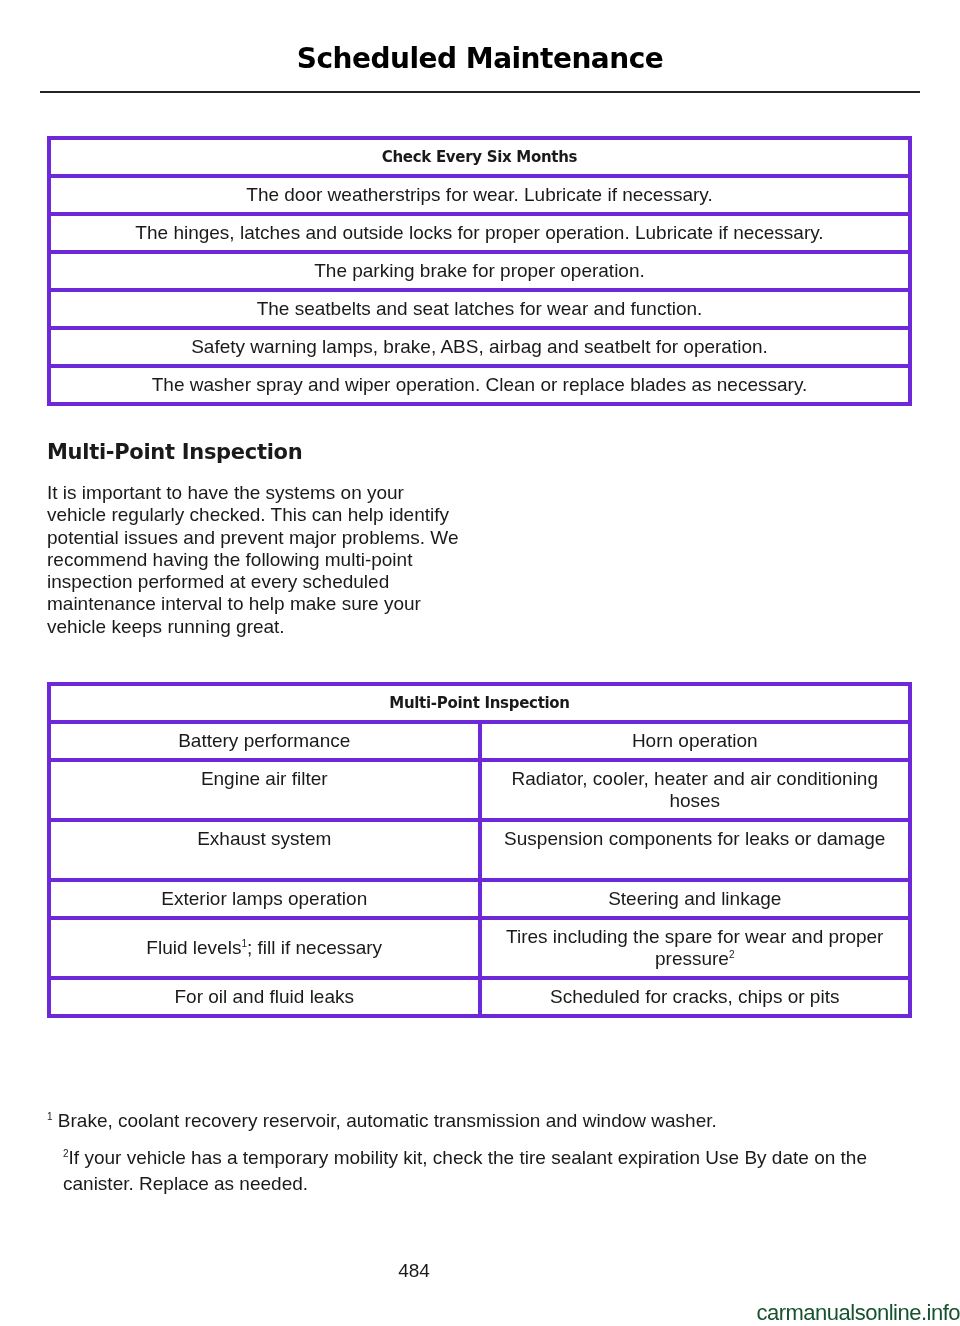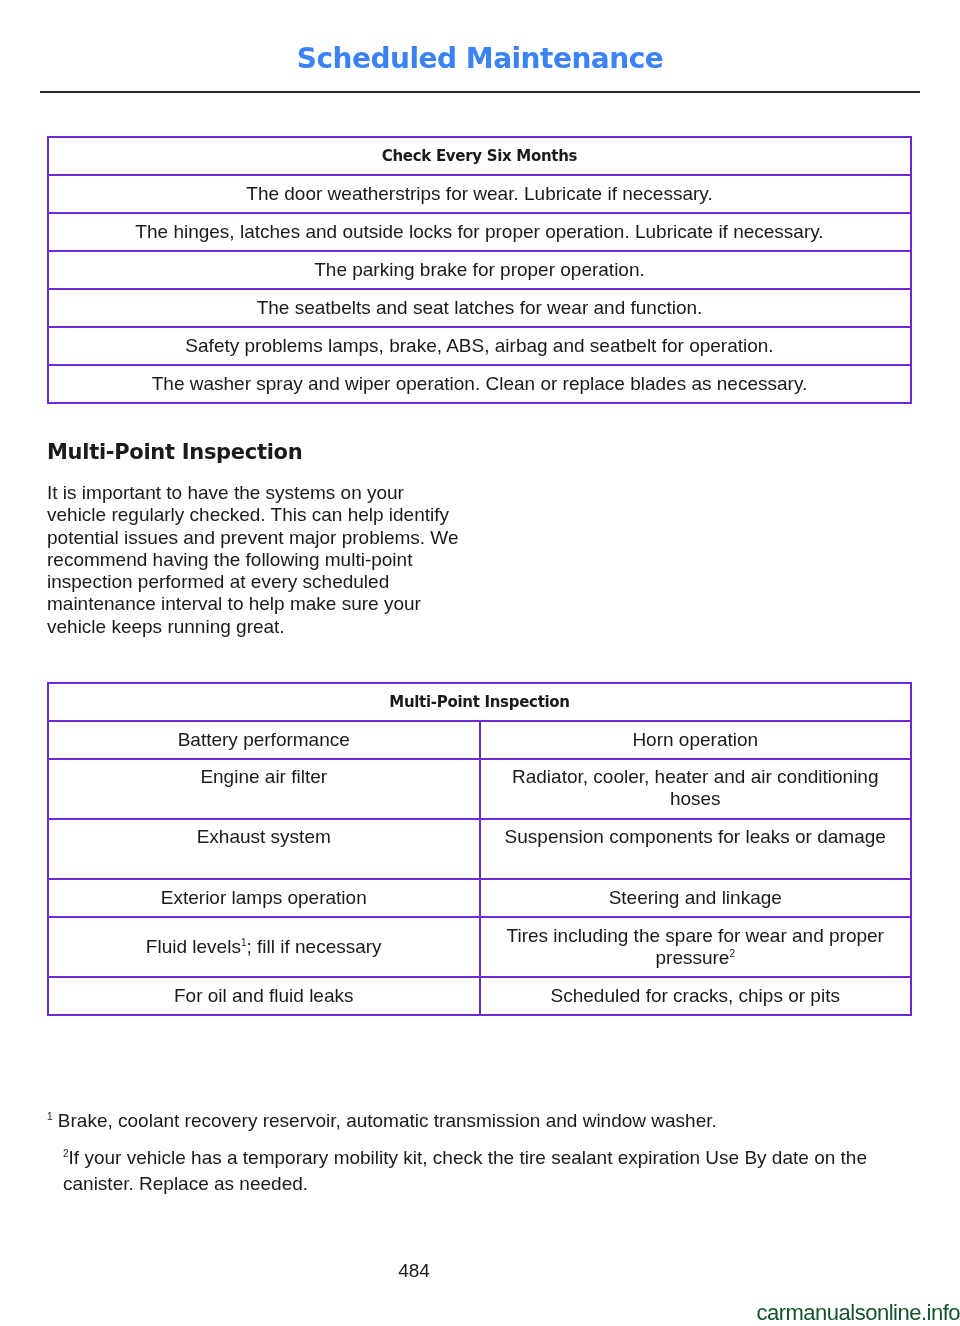--- a/index.html
+++ b/index.html
@@ -1,24 +1,24 @@
 <!DOCTYPE html>
 <html><head>
 <meta charset="utf-8">
 <style>
   html, body { margin: 0; padding: 0; background: #ffffff; }
   body { width: 960px; height: 1326px; position: relative; overflow: hidden;
          font-family: "Liberation Sans", "DejaVu Sans", sans-serif; color: #1a1a1a; }
   .page-title { position: absolute; top: 42px; left: 0; width: 960px; text-align: center;
                 font-family: "DejaVu Sans", sans-serif; font-weight: bold; font-size: 28px;
-                letter-spacing: -0.5px; color: #3b82f6; }
+                letter-spacing: -0.5px; color: #000000; }
   .title-rule { position: absolute; top: 91px; left: 40px; width: 880px; height: 2px; background: #222; }
 
   table { border-collapse: collapse; position: absolute; left: 47px; width: 865px; }
-  td, th { border: 2px solid #6d28d9; text-align: center; font-size: 19px; font-weight: normal;
+  td, th { border: 4px solid #6d28d9; text-align: center; font-size: 19px; font-weight: normal;
            padding: 0 6px; line-height: 22px; }
   th { font-family: "DejaVu Sans", sans-serif; font-weight: bold; font-size: 15px; letter-spacing: -0.3px; }
 
   #six-months { top: 136px; }
   #six-months tr { height: 38px; }
 
   .section-heading { position: absolute; top: 440px; left: 47px; margin: 0;
                      font-family: "DejaVu Sans", sans-serif; font-weight: bold; font-size: 21px; letter-spacing: -0.3px; }
   .intro { position: absolute; top: 482px; left: 47px; width: 420px; margin: 0;
            font-size: 19px; line-height: 22.3px; }
@@ -54,21 +54,21 @@
   <tr>
         <td>The hinges, latches and outside locks for proper operation. Lubricate if necessary.</td>
       </tr>
   <tr>
         <td>The parking brake for proper operation.</td>
       </tr>
   <tr>
         <td>The seatbelts and seat latches for wear and function.</td>
       </tr>
   <tr>
-        <td>Safety problems lamps, brake, ABS, airbag and seatbelt for operation.</td>
+        <td>Safety warning lamps, brake, ABS, airbag and seatbelt for operation.</td>
       </tr>
   <tr>
         <td>The washer spray and wiper operation. Clean or replace blades as necessary.</td>
       </tr>
 </tbody>
   </table>
 
 <h2 class="section-heading">Multi-Point Inspection</h2>
 <p class="intro">It is important to have the systems on your vehicle regularly checked. This can help identify potential issues and prevent major problems. We recommend having the following multi-point inspection performed at every scheduled maintenance interval to help make sure your vehicle keeps running great.</p>
 

